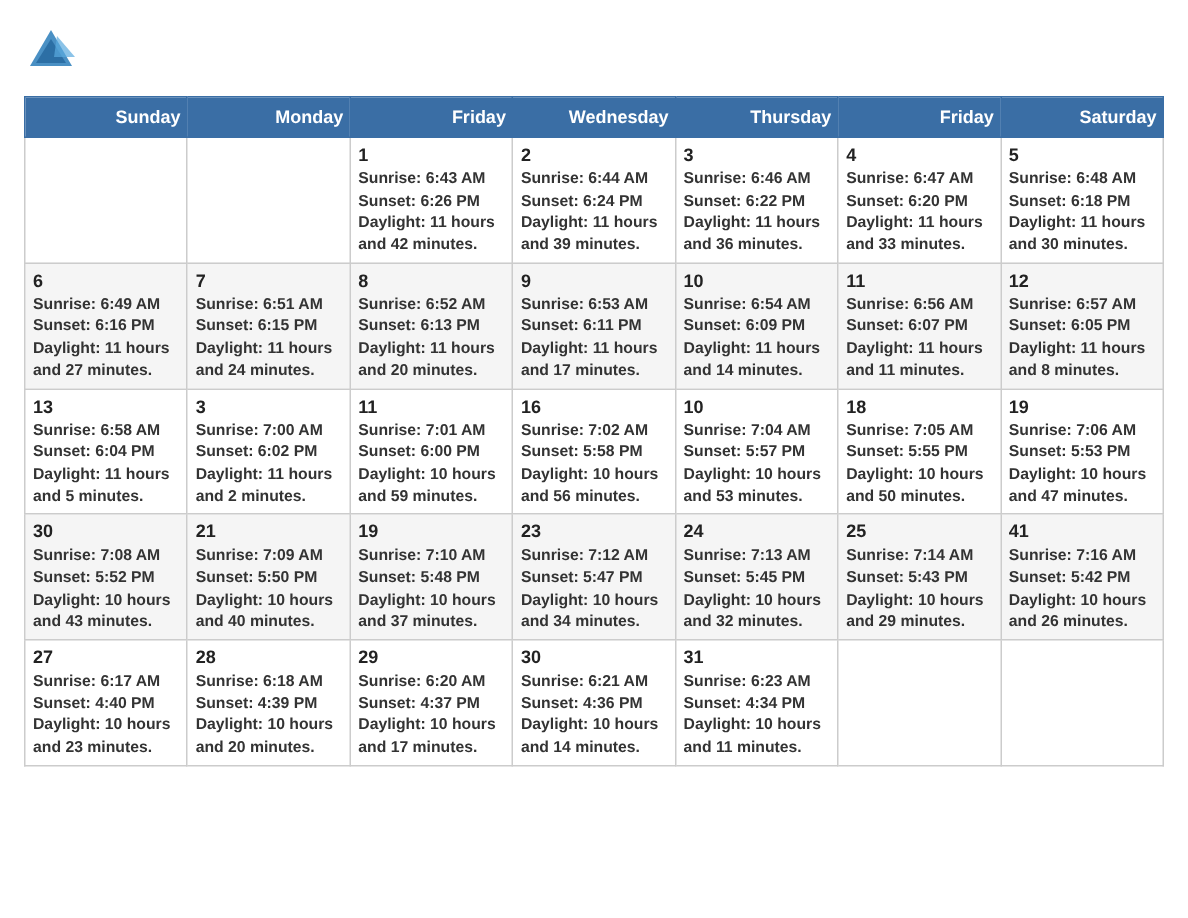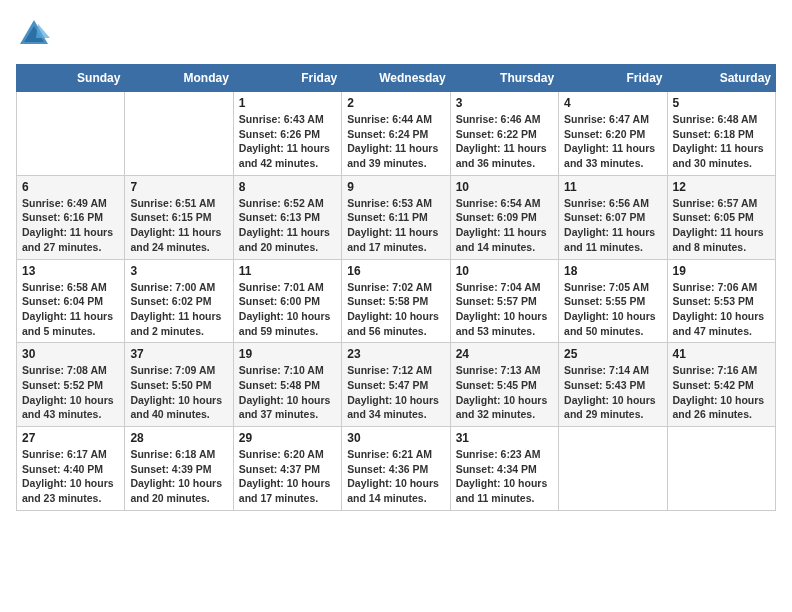--- a/index.html
+++ b/index.html
@@ -213,21 +213,21 @@
           <div class="day-number">19</div>
           <div class="day-info">Sunrise: 7:06 AM<br>Sunset: 5:53 PM<br><strong>Daylight</strong>: 10 hours and 47 minutes.</div>
         </td>
       </tr>
       <tr>
         <td>
           <div class="day-number">30</div>
           <div class="day-info">Sunrise: 7:08 AM<br>Sunset: 5:52 PM<br><strong>Daylight</strong>: 10 hours and 43 minutes.</div>
         </td>
         <td>
-          <div class="day-number">37</div>
+          <div class="day-number">21</div>
           <div class="day-info">Sunrise: 7:09 AM<br>Sunset: 5:50 PM<br><strong>Daylight</strong>: 10 hours and 40 minutes.</div>
         </td>
         <td>
           <div class="day-number">19</div>
           <div class="day-info">Sunrise: 7:10 AM<br>Sunset: 5:48 PM<br><strong>Daylight</strong>: 10 hours and 37 minutes.</div>
         </td>
         <td>
           <div class="day-number">23</div>
           <div class="day-info">Sunrise: 7:12 AM<br>Sunset: 5:47 PM<br><strong>Daylight</strong>: 10 hours and 34 minutes.</div>
         </td>

